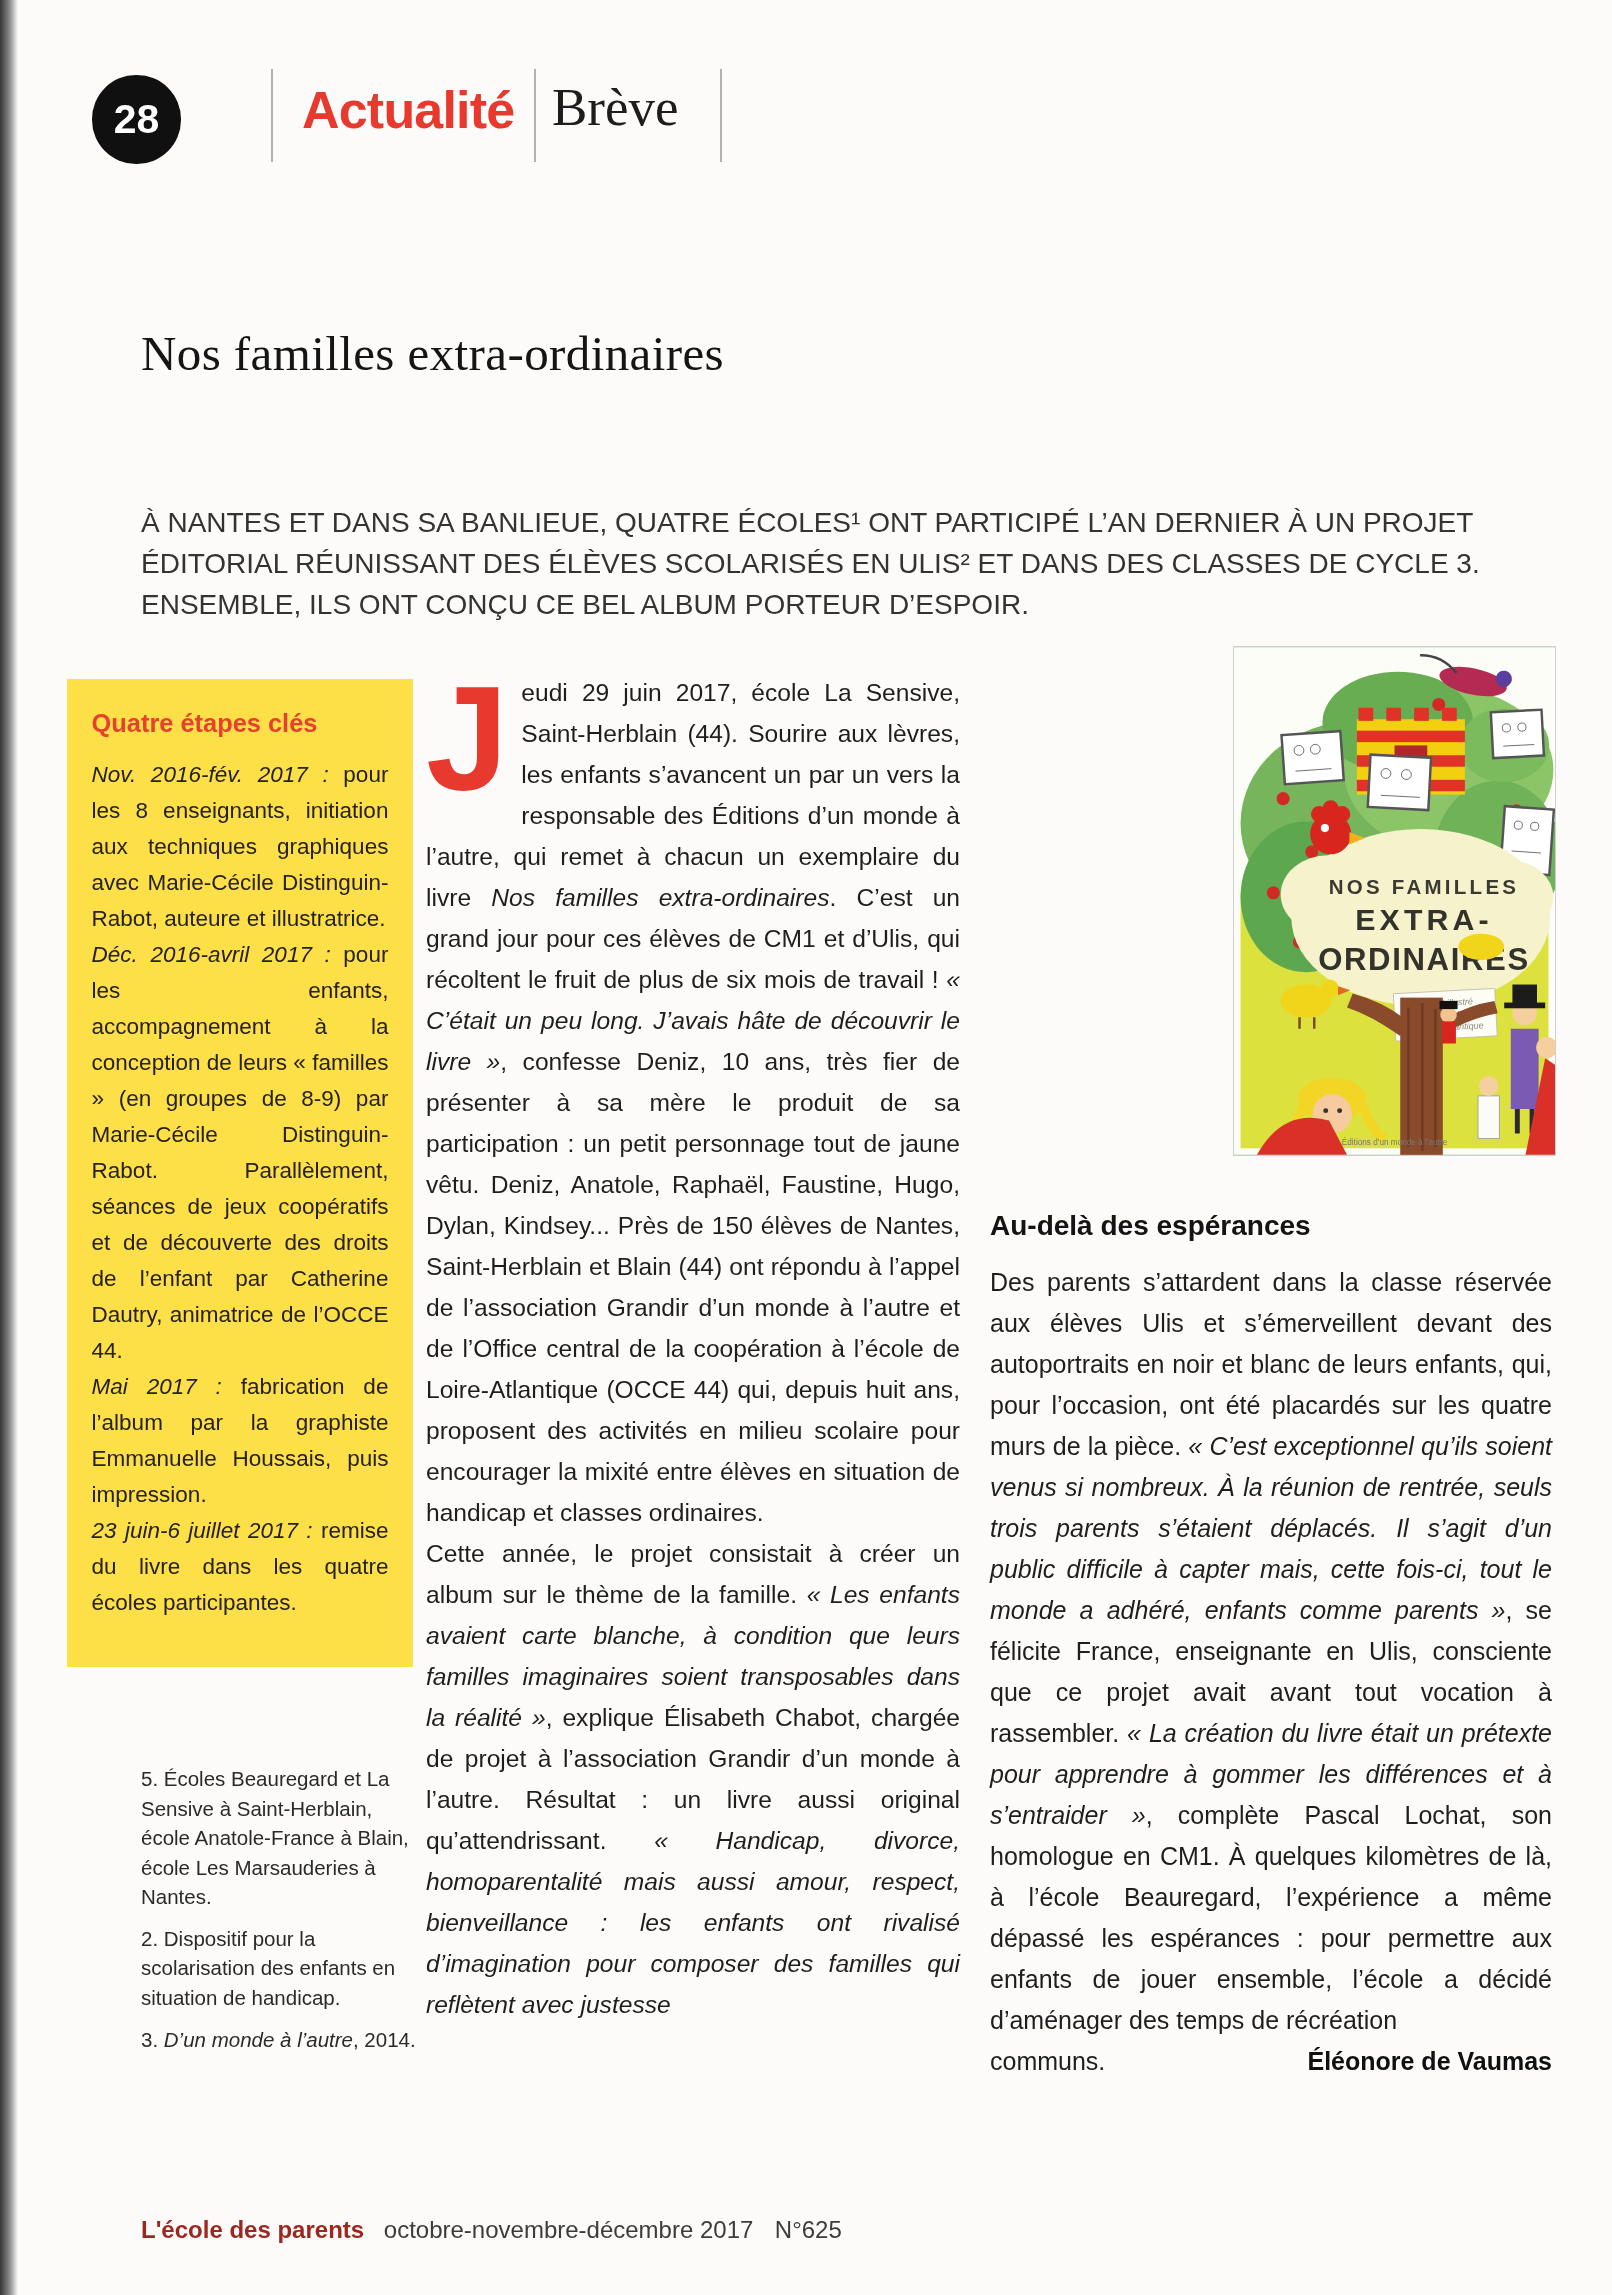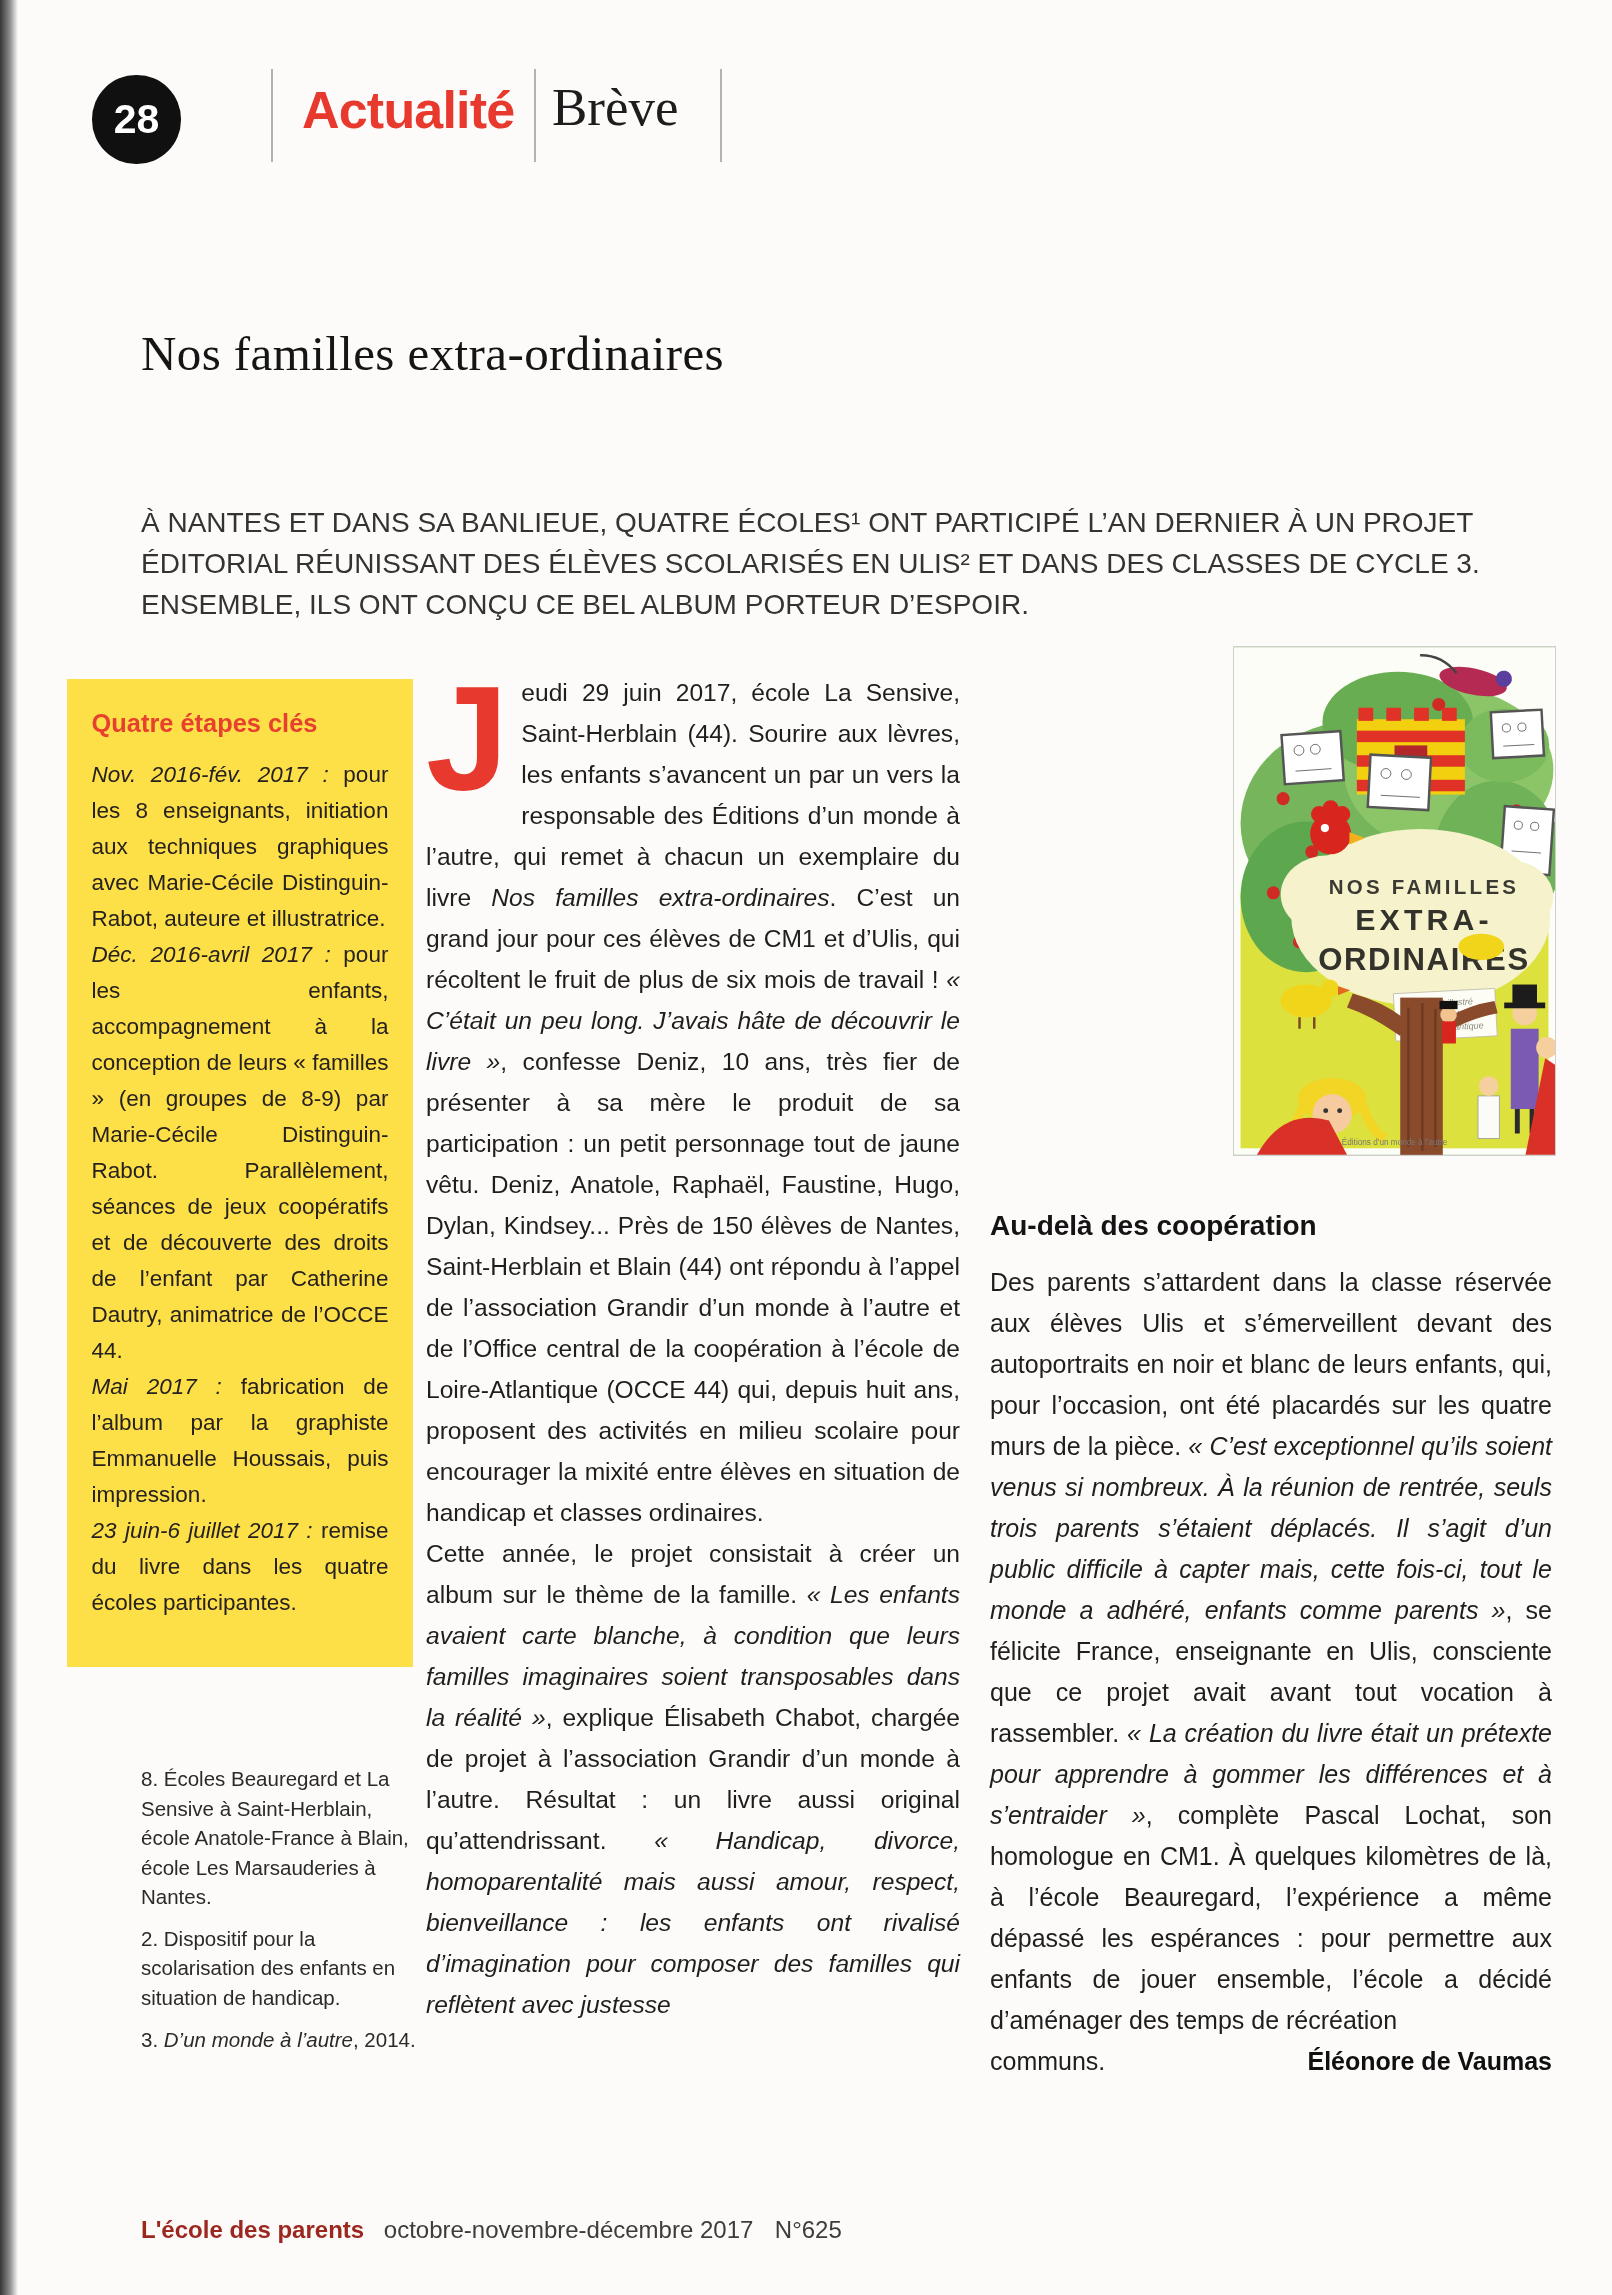--- a/index.html
+++ b/index.html
@@ -84,21 +84,21 @@
 
   <div class="sidebar">
     <div class="sidebar-title">Quatre étapes clés</div>
     <div class="sidebar-entry"><span class="it bd">Nov. 2016-fév. 2017 : </span><span>pour les 8 enseignants, initiation aux techniques graphiques avec Marie-Cécile Distinguin-Rabot, auteure et illustratrice.</span></div>
     <div class="sidebar-entry"><span class="it bd">Déc. 2016-avril 2017 : </span><span>pour les enfants, accompagnement à la conception de leurs « familles » (en groupes de 8-9) par Marie-Cécile Distinguin-Rabot. Parallèlement, séances de jeux coopératifs et de découverte des droits de l’enfant par Catherine Dautry, animatrice de l’OCCE 44.</span></div>
     <div class="sidebar-entry"><span class="it bd">Mai 2017 : </span><span>fabrication de l’album par la graphiste Emmanuelle Houssais, puis impression.</span></div>
     <div class="sidebar-entry"><span class="it bd">23 juin-6 juillet 2017 : </span><span>remise du livre dans les quatre écoles participantes.</span></div>
   </div>
 
   <div class="footnotes">
-    <div class="footnote"><span>8. Écoles Beauregard et La Sensive à Saint-Herblain, école Anatole-France à Blain, école Les Marsauderies à Nantes.</span></div>
+    <div class="footnote"><span>5. Écoles Beauregard et La Sensive à Saint-Herblain, école Anatole-France à Blain, école Les Marsauderies à Nantes.</span></div>
     <div class="footnote"><span>2. Dispositif pour la scolarisation des enfants en situation de handicap.</span></div>
     <div class="footnote"><span>3. </span><span class="it">D’un monde à l’autre</span><span>, 2014.</span></div>
   </div>
 
   <div class="col-mid">
     <p><span class="dropcap">J</span><span><span>eudi 29 juin 2017, école La Sensive, Saint-Herblain (44). Sourire aux lèvres, les enfants s’avancent un par un vers la responsable des Éditions d’un monde à l’autre, qui remet à chacun un exemplaire du livre </span><span class="it">Nos familles extra-ordinaires</span><span>. C’est un grand jour pour ces élèves de CM1 et d’Ulis, qui récoltent le fruit de plus de six mois de travail ! </span><span class="it">« C’était un peu long. J’avais hâte de découvrir le livre »</span><span>, confesse Deniz, 10 ans, très fier de présenter à sa mère le produit de sa participation : un petit personnage tout de jaune vêtu. Deniz, Anatole, Raphaël, Faustine, Hugo, Dylan, Kindsey... Près de 150 élèves de Nantes, Saint-Herblain et Blain (44) ont répondu à l’appel de l’association Grandir d’un monde à l’autre et de l’Office central de la coopération à l’école de Loire-Atlantique (OCCE 44) qui, depuis huit ans, proposent des activités en milieu scolaire pour encourager la mixité entre élèves en situation de handicap et classes ordinaires.</span></span></p>
     <p><span>Cette année, le projet consistait à créer un album sur le thème de la famille. </span><span class="it">« Les enfants avaient carte blanche, à condition que leurs familles imaginaires soient transposables dans la réalité »</span><span>, explique Élisabeth Chabot, chargée de projet à l’association Grandir d’un monde à l’autre. Résultat : un livre aussi original qu’attendrissant. </span><span class="it">« Handicap, divorce, homoparentalité mais aussi amour, respect, bienveillance : les enfants ont rivalisé d’imagination pour composer des familles qui reflètent avec justesse</span></p>
   </div>
 
 
@@ -238,21 +238,21 @@
         <path d="M84,560 q-10,32 -30,42 M158,560 q8,30 26,40" stroke="#f2d525" stroke-width="11" fill="none"></path>
         <circle cx="120" cy="570" r="24" fill="#f6cba0"></circle>
         <circle cx="112" cy="566" r="3" fill="#333"></circle>
           <circle cx="129" cy="566" r="3" fill="#333"></circle>
       </g>
       <path d="M28,620 q32,-58 88,-42 l22,42 Z" fill="#d93127"></path>
       <text x="196" y="608" text-anchor="middle" font-size="10" fill="#777">Éditions d’un monde à l’autre</text>
     </svg>
   </figure>
 
-  <div class="rc-sub">Au-delà des coopération</div>
+  <div class="rc-sub">Au-delà des espérances</div>
   <div class="col-right">
     <p><span>Des parents s’attardent dans la classe réservée aux élèves Ulis et s’émerveillent devant des autoportraits en noir et blanc de leurs enfants, qui, pour l’occasion, ont été placardés sur les quatre murs de la pièce. </span><span class="it">« C’est exceptionnel qu’ils soient venus si nombreux. À la réunion de rentrée, seuls trois parents s’étaient déplacés. Il s’agit d’un public difficile à capter mais, cette fois-ci, tout le monde a adhéré, enfants comme parents »</span><span>, se félicite France, enseignante en Ulis, consciente que ce projet avait avant tout vocation à rassembler. </span><span class="it">« La création du livre était un prétexte pour apprendre à gommer les différences et à s’entraider »</span><span>, complète Pascal Lochat, son homologue en CM1. À quelques kilomètres de là, à l’école Beauregard, l’expérience a même dépassé les espérances : pour permettre aux enfants de jouer ensemble, l’école a décidé d’aménager des temps de récréation</span></p>
     <div class="rc-lastline">
       <span>communs.</span>
       <span class="author">Éléonore de Vaumas</span>
     </div>
   </div>
 
   <div class="footer">
     <span class="brand">L'école des parents</span>

